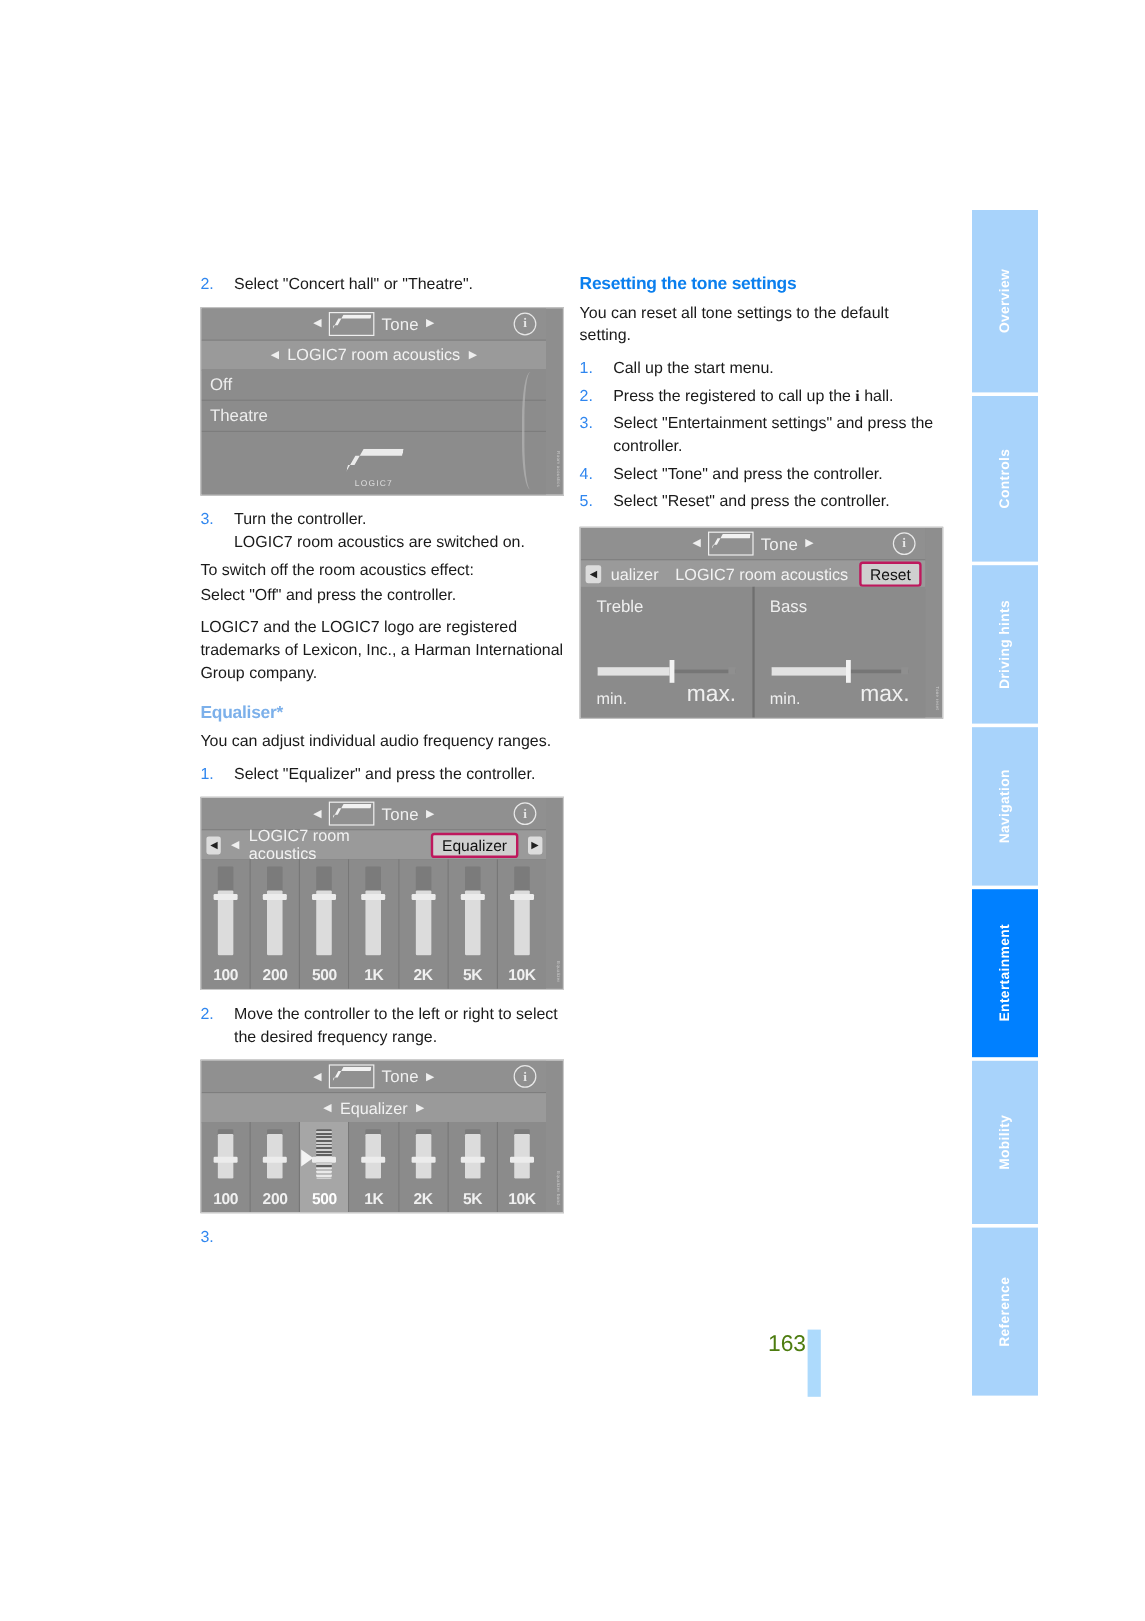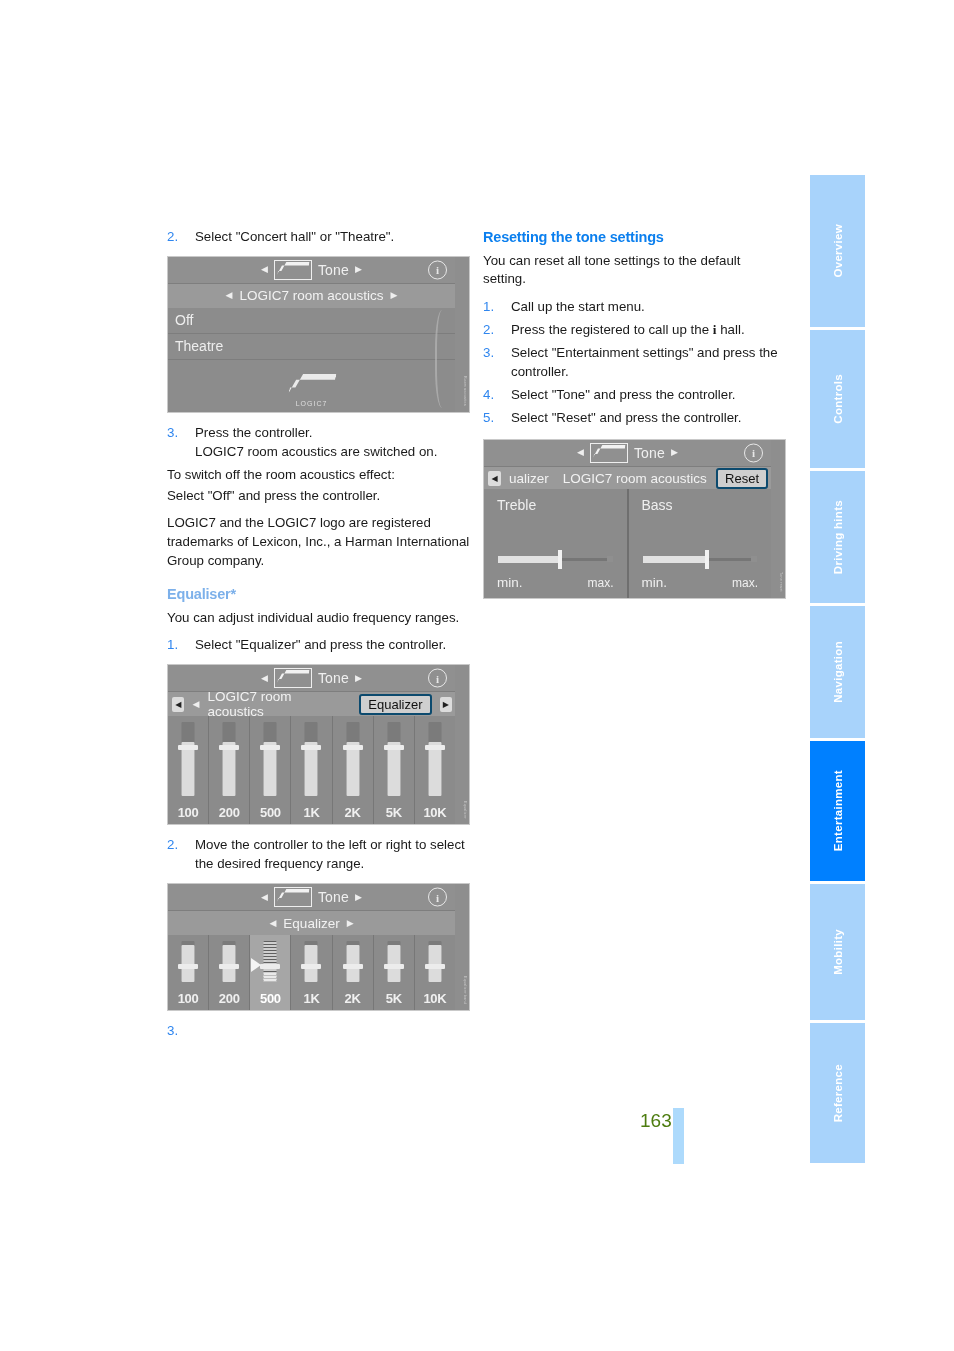--- a/index.html
+++ b/index.html
@@ -93,21 +93,21 @@
     border-bottom:1px solid #7a7a7a;
     display:flex;align-items:center;justify-content:center;
     color:#f2f2f2;font-size:13.5px;
   }
   .mbar .ctr{display:flex;align-items:center;gap:7px;}
   .mbar-left{
     justify-content:flex-start;padding-left:4px;gap:8px;
   }
   .pill{
     display:inline-block;background:#cfcfcf;color:#111;
-    border:2px solid #0c4a6e;border-radius:3px;
+    border:2px solid #be185d;border-radius:3px;
     padding:0px 7px;font-size:13px;line-height:17px;
     margin-left:6px;
   }
   .caret-box{
     display:inline-flex;align-items:center;justify-content:center;
     width:13px;height:15px;background:#dcdcdc;color:#222;
     font-size:8px;border-radius:2px;
   }
   .caret-box.r{margin-left:auto;margin-right:3px;}
 
@@ -192,21 +192,21 @@
   .tb-bar{
     position:absolute;left:0;top:1px;height:7px;background:#e2e2e2;
   }
   .tb-thumb{
     position:absolute;top:-5px;width:4px;height:19px;background:#f2f2f2;
   }
   .tb-end{
     position:absolute;right:0;top:1px;width:6px;height:6px;background:#8f8f8f;
   }
   .tb-min{position:absolute;left:13px;bottom:8px;color:#efefef;font-size:13.5px;}
-  .tb-max{position:absolute;right:13px;bottom:8px;color:#efefef;font-size:12px;}
+  .tb-max{position:absolute;right:13px;bottom:8px;color:#efefef;font-size:19px;}
 
   
   .sidebar{position:absolute;left:810px;top:175px;width:55px;}
   .tab{
     width:55px;position:relative;
     display:flex;align-items:center;justify-content:center;
     margin-bottom:3px;
   }
   .tab span{
     writing-mode:vertical-rl;
@@ -269,21 +269,21 @@
           </div>
         </div>
         <div class="scroll-arc"></div>
       </div>
       <div class="fig-caption-micro">Room acoustics</div>
     </div>
 
     <ul class="nolist">
       <li>
         <span class="num">3.</span>
-        <span>Press the controller.</span>
+        <span>Turn the controller.</span>
         <span class="sub">LOGIC7 room acoustics are switched on.</span>
       </li>
     </ul>
 
     <p class="p tight">To switch off the room acoustics effect:</p>
     <p class="p">Select "Off" and press the controller.</p>
     <p class="p">LOGIC7 and the LOGIC7 logo are registered trademarks of Lexicon, Inc., a Harman International Group company.</p>
 
     <h2 class="h2 light" style="margin-top:14px;">Equaliser*</h2>
     <p class="p">You can adjust individual audio frequency ranges.</p>

